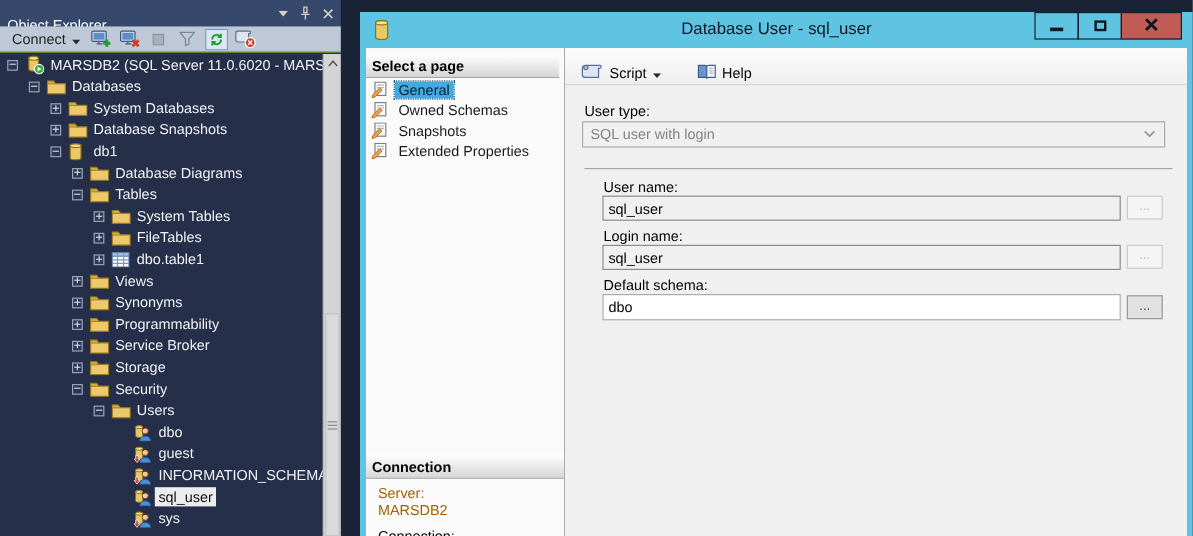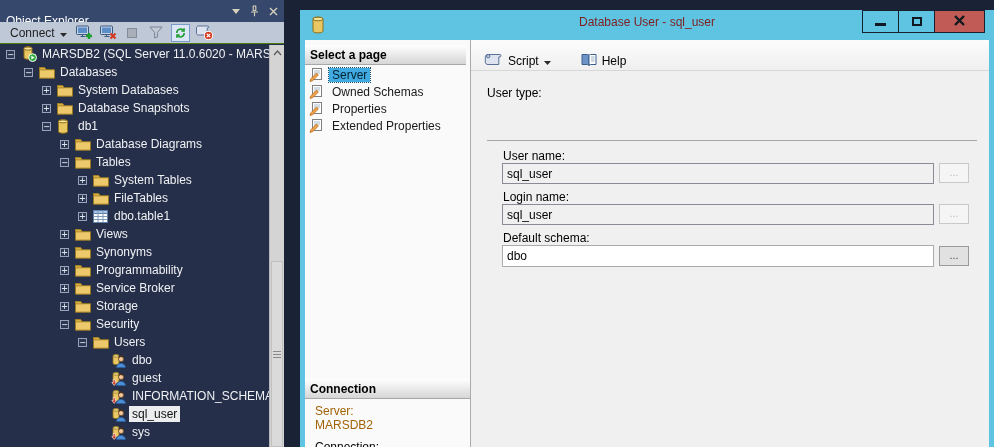--- a/index.html
+++ b/index.html
@@ -24,21 +24,21 @@
   .tree-label { padding:1px 3px; }
   .tree-row.selected .tree-label { background:#ECEDEF; color:#0F0F0F; }
   .oe-scrollbar { position:absolute; right:0; top:45px; bottom:0; width:15px; background:#D4D4D4; border-left:1px solid #B8B8B8; }
   .sb-arrow { position:absolute; top:2px; left:0; right:0; height:12px; display:flex; align-items:center; justify-content:center; }
   .sb-thumb { position:absolute; left:1px; right:1px; top:216px; bottom:0; background:#DADADA; border:1px solid #C0C0C0; display:flex; flex-direction:column; align-items:center; justify-content:center; gap:2px; }
   .sb-thumb i { display:block; width:8px; height:1px; background:#8A8A8A; }
 
   
   .dlg { position:absolute; left:300px; top:10px; right:0; bottom:0; background:#5FC4E1; }
   .dlg-titlebar { position:absolute; left:0; top:0; right:0; height:30px; }
-  .dlg-title { position:absolute; left:0; right:0; top:5px; text-align:center; font-size:12px; color:#7f1d1d; }
+  .dlg-title { position:absolute; left:0; right:0; top:5px; text-align:center; font-size:14px; color:#0f172a; }
   .dlg-title-icon { position:absolute; left:11px; top:6px; }
   .win-btns { position:absolute; right:9px; top:0; display:flex; }
   .win-btn { width:37px; height:23px; border:1px solid #16202E; margin-left:-1px; display:flex; align-items:center; justify-content:center; background:transparent; }
   .win-btn.close { width:51px; background:#C05B55; }
   .glyph-min { width:11px; height:3px; background:#101820; margin-top:6px; }
   .glyph-max { width:10px; height:9px; border:2px solid #101820; }
 
   .dlg-body { position:absolute; left:5px; right:5px; top:30px; bottom:0; display:flex; background:#F0F0F0; }
 
   
@@ -426,41 +426,41 @@
       <div class="section-header pages-header">Select a page</div>
       <div class="pages-list" id="pages">
           <div class="page-item selected">
     <span class="p-icon">
               <svg width="15" height="14" viewBox="0 0 15 14">
                 <rect x="3.5" y="0.5" width="9" height="11" fill="#FFFFFF" stroke="#808080"></rect>
                 <path d="M5 3h6M5 5h6M5 7h4" stroke="#A8B8C8"></path>
                 <path d="M1 13.5l2.6-.7 5.8-5.8-1.9-1.9-5.8 5.8z" fill="#F0A048" stroke="#B06818" stroke-width=".7"></path>
               </svg>
             </span>
-    <span class="p-label">Server</span>
+    <span class="p-label">General</span>
   </div>
           <div class="page-item">
     <span class="p-icon">
               <svg width="15" height="14" viewBox="0 0 15 14">
                 <rect x="3.5" y="0.5" width="9" height="11" fill="#FFFFFF" stroke="#808080"></rect>
                 <path d="M5 3h6M5 5h6M5 7h4" stroke="#A8B8C8"></path>
                 <path d="M1 13.5l2.6-.7 5.8-5.8-1.9-1.9-5.8 5.8z" fill="#F0A048" stroke="#B06818" stroke-width=".7"></path>
               </svg>
             </span>
     <span class="p-label">Owned Schemas</span>
   </div>
           <div class="page-item">
     <span class="p-icon">
               <svg width="15" height="14" viewBox="0 0 15 14">
                 <rect x="3.5" y="0.5" width="9" height="11" fill="#FFFFFF" stroke="#808080"></rect>
                 <path d="M5 3h6M5 5h6M5 7h4" stroke="#A8B8C8"></path>
                 <path d="M1 13.5l2.6-.7 5.8-5.8-1.9-1.9-5.8 5.8z" fill="#F0A048" stroke="#B06818" stroke-width=".7"></path>
               </svg>
             </span>
-    <span class="p-label">Properties</span>
+    <span class="p-label">Snapshots</span>
   </div>
           <div class="page-item">
     <span class="p-icon">
               <svg width="15" height="14" viewBox="0 0 15 14">
                 <rect x="3.5" y="0.5" width="9" height="11" fill="#FFFFFF" stroke="#808080"></rect>
                 <path d="M5 3h6M5 5h6M5 7h4" stroke="#A8B8C8"></path>
                 <path d="M1 13.5l2.6-.7 5.8-5.8-1.9-1.9-5.8 5.8z" fill="#F0A048" stroke="#B06818" stroke-width=".7"></path>
               </svg>
             </span>
     <span class="p-label">Extended Properties</span>
@@ -491,20 +491,28 @@
           <span><svg width="16" height="14" viewBox="0 0 16 14">
                 <path d="M1 1.5h5.5c.8 0 1.5.4 1.5 1v10c0-.6-.7-1-1.5-1H1z" fill="#6E93C8" stroke="#3A5E8C"></path>
                 <path d="M15 1.5H9.5c-.8 0-1.5.4-1.5 1v10c0-.6.7-1 1.5-1H15z" fill="#FFFFFF" stroke="#3A5E8C"></path>
                 <path d="M10 4h3.5M10 6h3.5M10 8h3.5" stroke="#9AB0C8"></path>
               </svg></span>
           <span>Help</span>
         </span>
       </div>
 
       <div class="lbl" style="left:16px; top:46px;">User type:</div>
+      <div class="combo">
+        <span>SQL user with login</span>
+        <span class="chev">
+            <svg width="12" height="8">
+              <path d="M2 1.5l4 4 4-4" fill="none" stroke="#9A9A9A" stroke-width="1.6"></path>
+            </svg>
+          </span>
+      </div>
 
       <div class="hsep"></div>
 
       <div class="lbl" style="left:32px; top:109px;">User name:</div>
       <input class="txt" style="top: 123px;" readonly="" value="sql_user">
       <div class="dots" style="top:123px;">...</div>
 
       <div class="lbl" style="left:32px; top:150px;">Login name:</div>
       <input class="txt" style="top: 164px;" readonly="" value="sql_user">
       <div class="dots" style="top:164px;">...</div>

